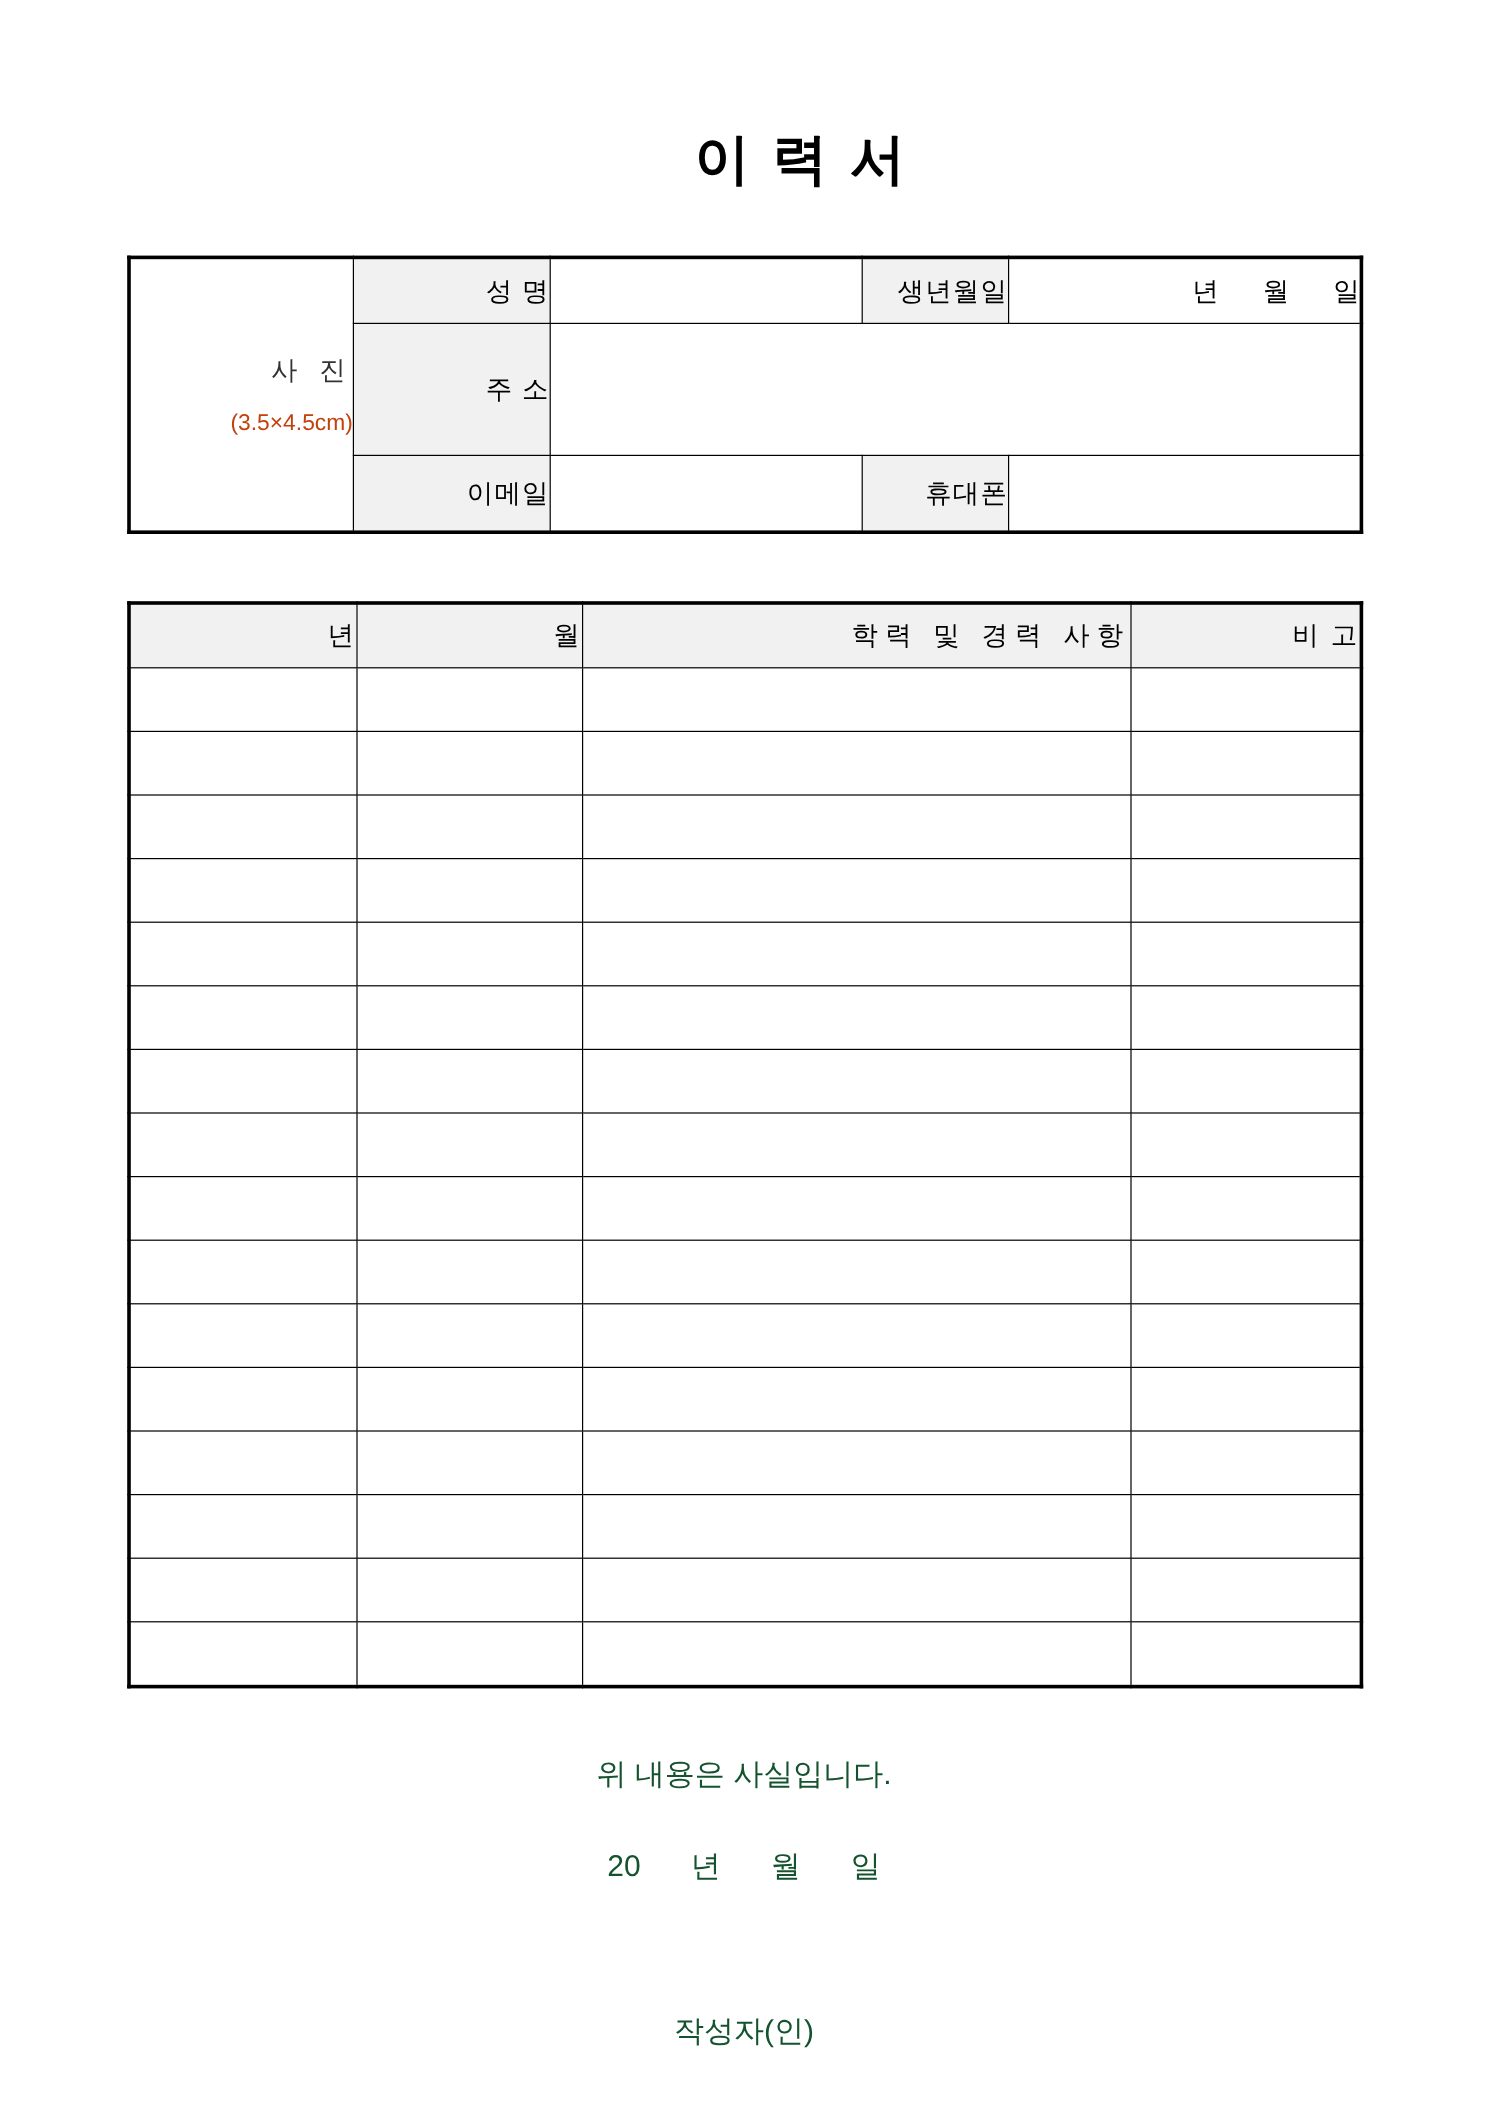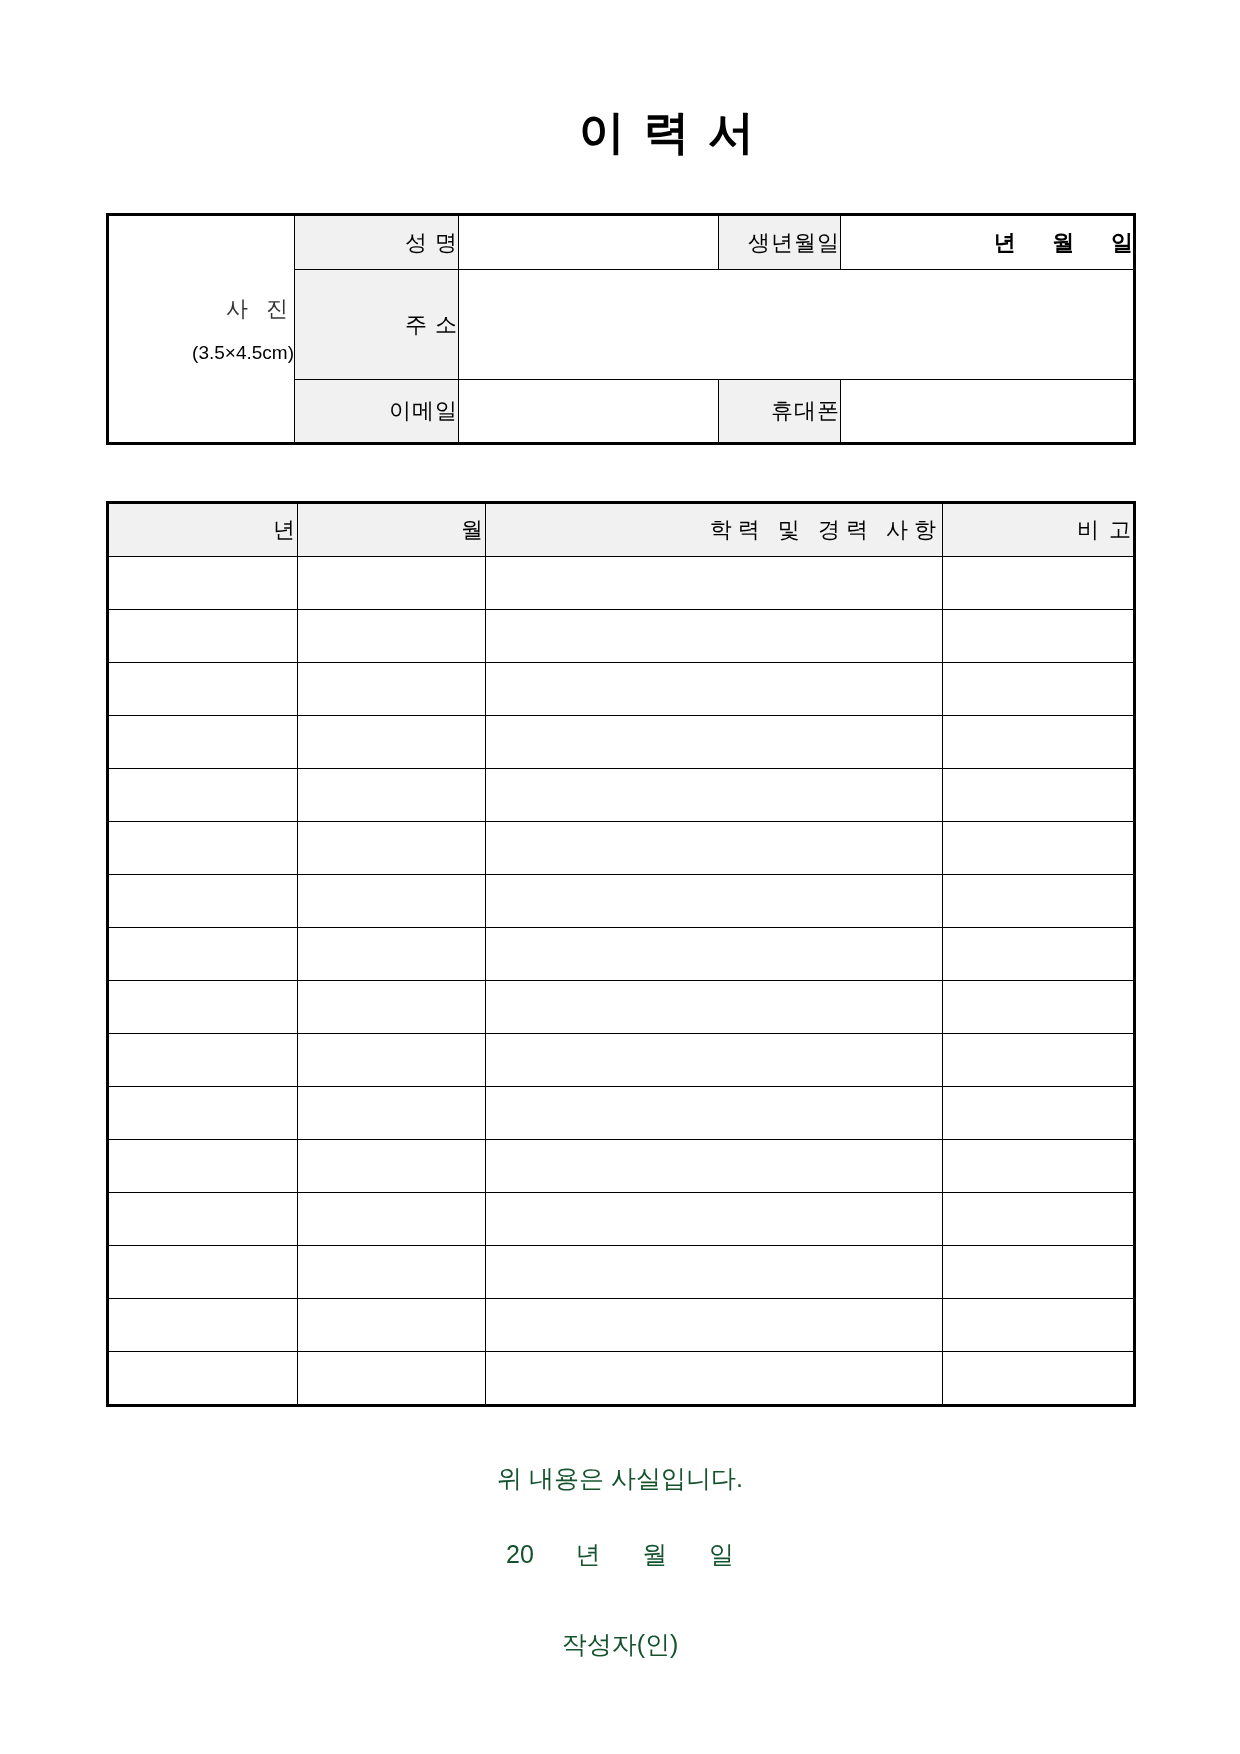--- a/index.html
+++ b/index.html
@@ -29,38 +29,38 @@
   }
 
   
   #info-table{left:106px;top:213px;width:1027px;}
   .lbl{
     background:var(--header-bg);
     font-weight:400;text-align:right;letter-spacing:1px;
   }
   .photo-cell{text-align:right;background:#fff;}
   .photo-label{display:block;font-size:22px;color:#333;letter-spacing:6px;}
-  .photo-note{display:block;font-size:19px;color:#000000;margin-top:18px;letter-spacing:0;}
+  .photo-note{display:block;font-size:19px;color:#c2410c;margin-top:18px;letter-spacing:0;}
   .value{background:#fff;}
-  .birth-value{text-align:right;padding-right:24px;white-space:pre;font-weight:700;}
+  .birth-value{text-align:right;padding-right:24px;white-space:pre;font-weight:400;}
 
   
   #history-table{left:106px;top:501px;width:1027px;}
   #history-table thead th{height:52px;letter-spacing:2px;}
   #history-table thead th.career-head{letter-spacing:6px;}
   #history-table tbody td{height:52px;background:#fff;}
 
   
   .footer-line{
     position:absolute;left:0;width:100%;
     text-align:center;font-size:25px;font-weight:400;color:#14532d;
   }
   #declaration{top:1462px;}
   #date-line{top:1538px;white-space:pre;}
-  #signer-line{top:1628px;display:flex;justify-content:center;}
+  #signer-line{top:1676px;display:flex;justify-content:center;}
 </style>
 </head>
 <body>
 
 <div class="sheet">
 
   <div class="title">이 력 서</div>
 
   <table class="tbl" id="info-table">
     <colgroup>

